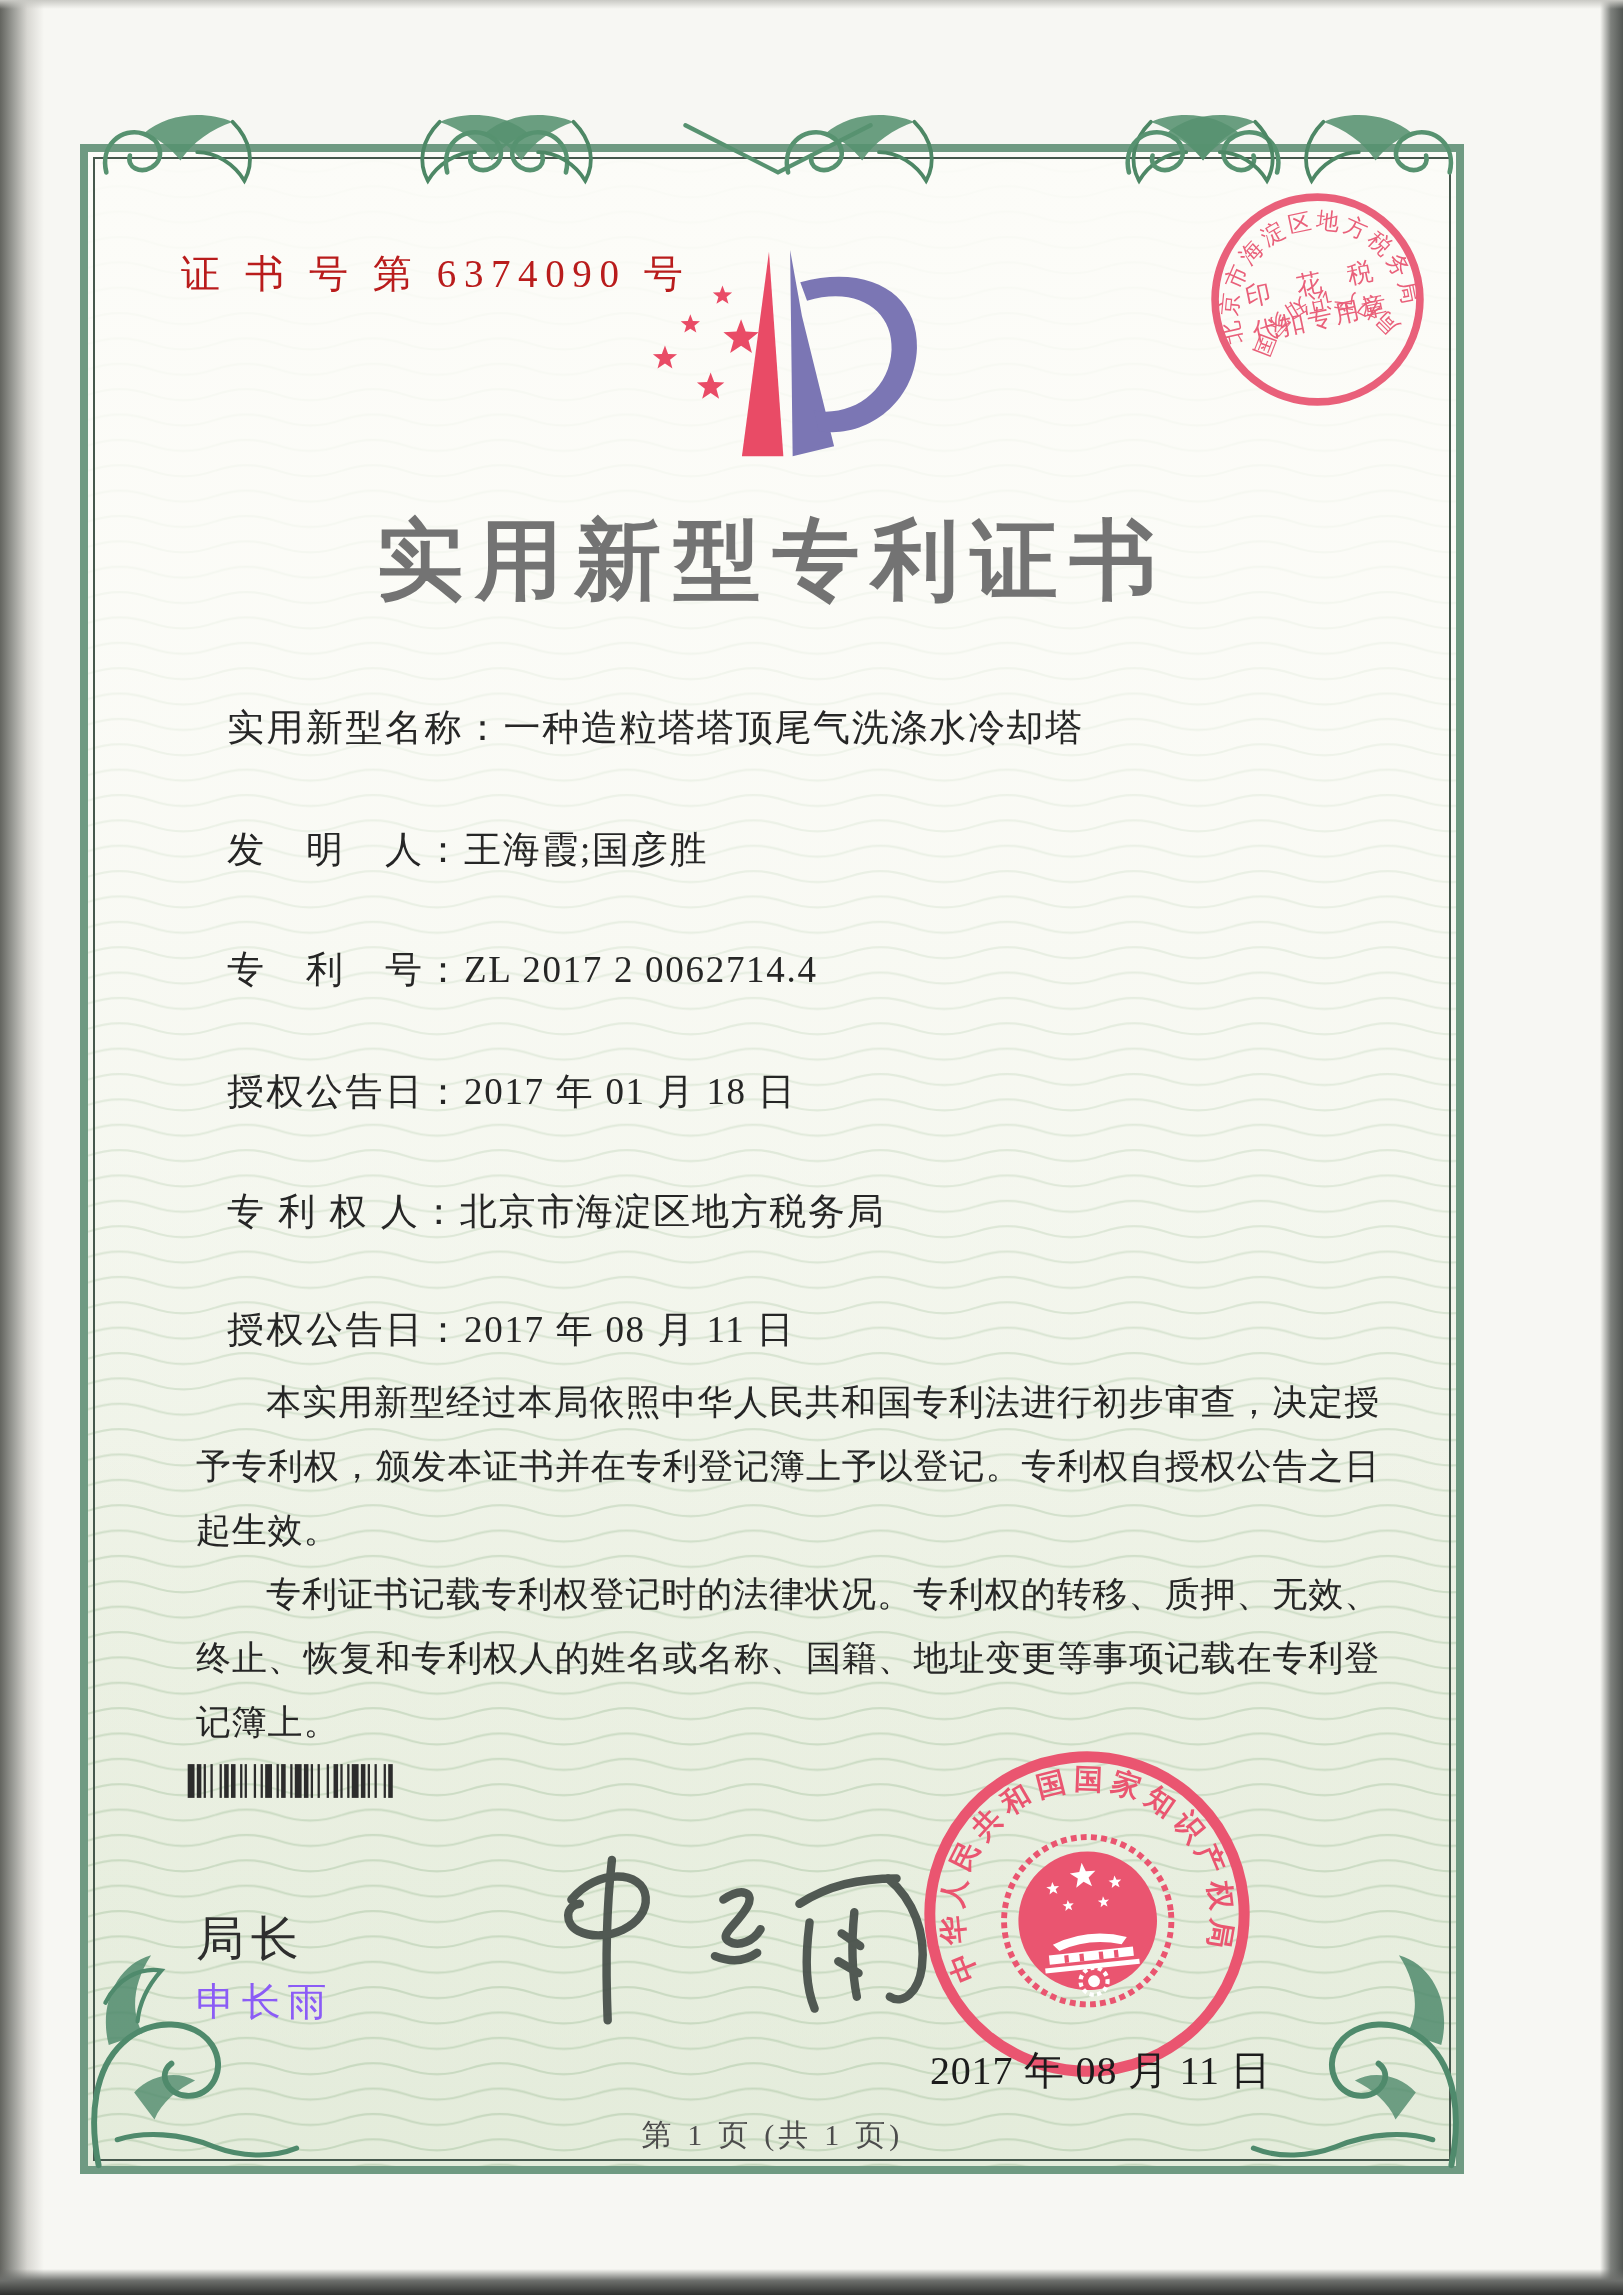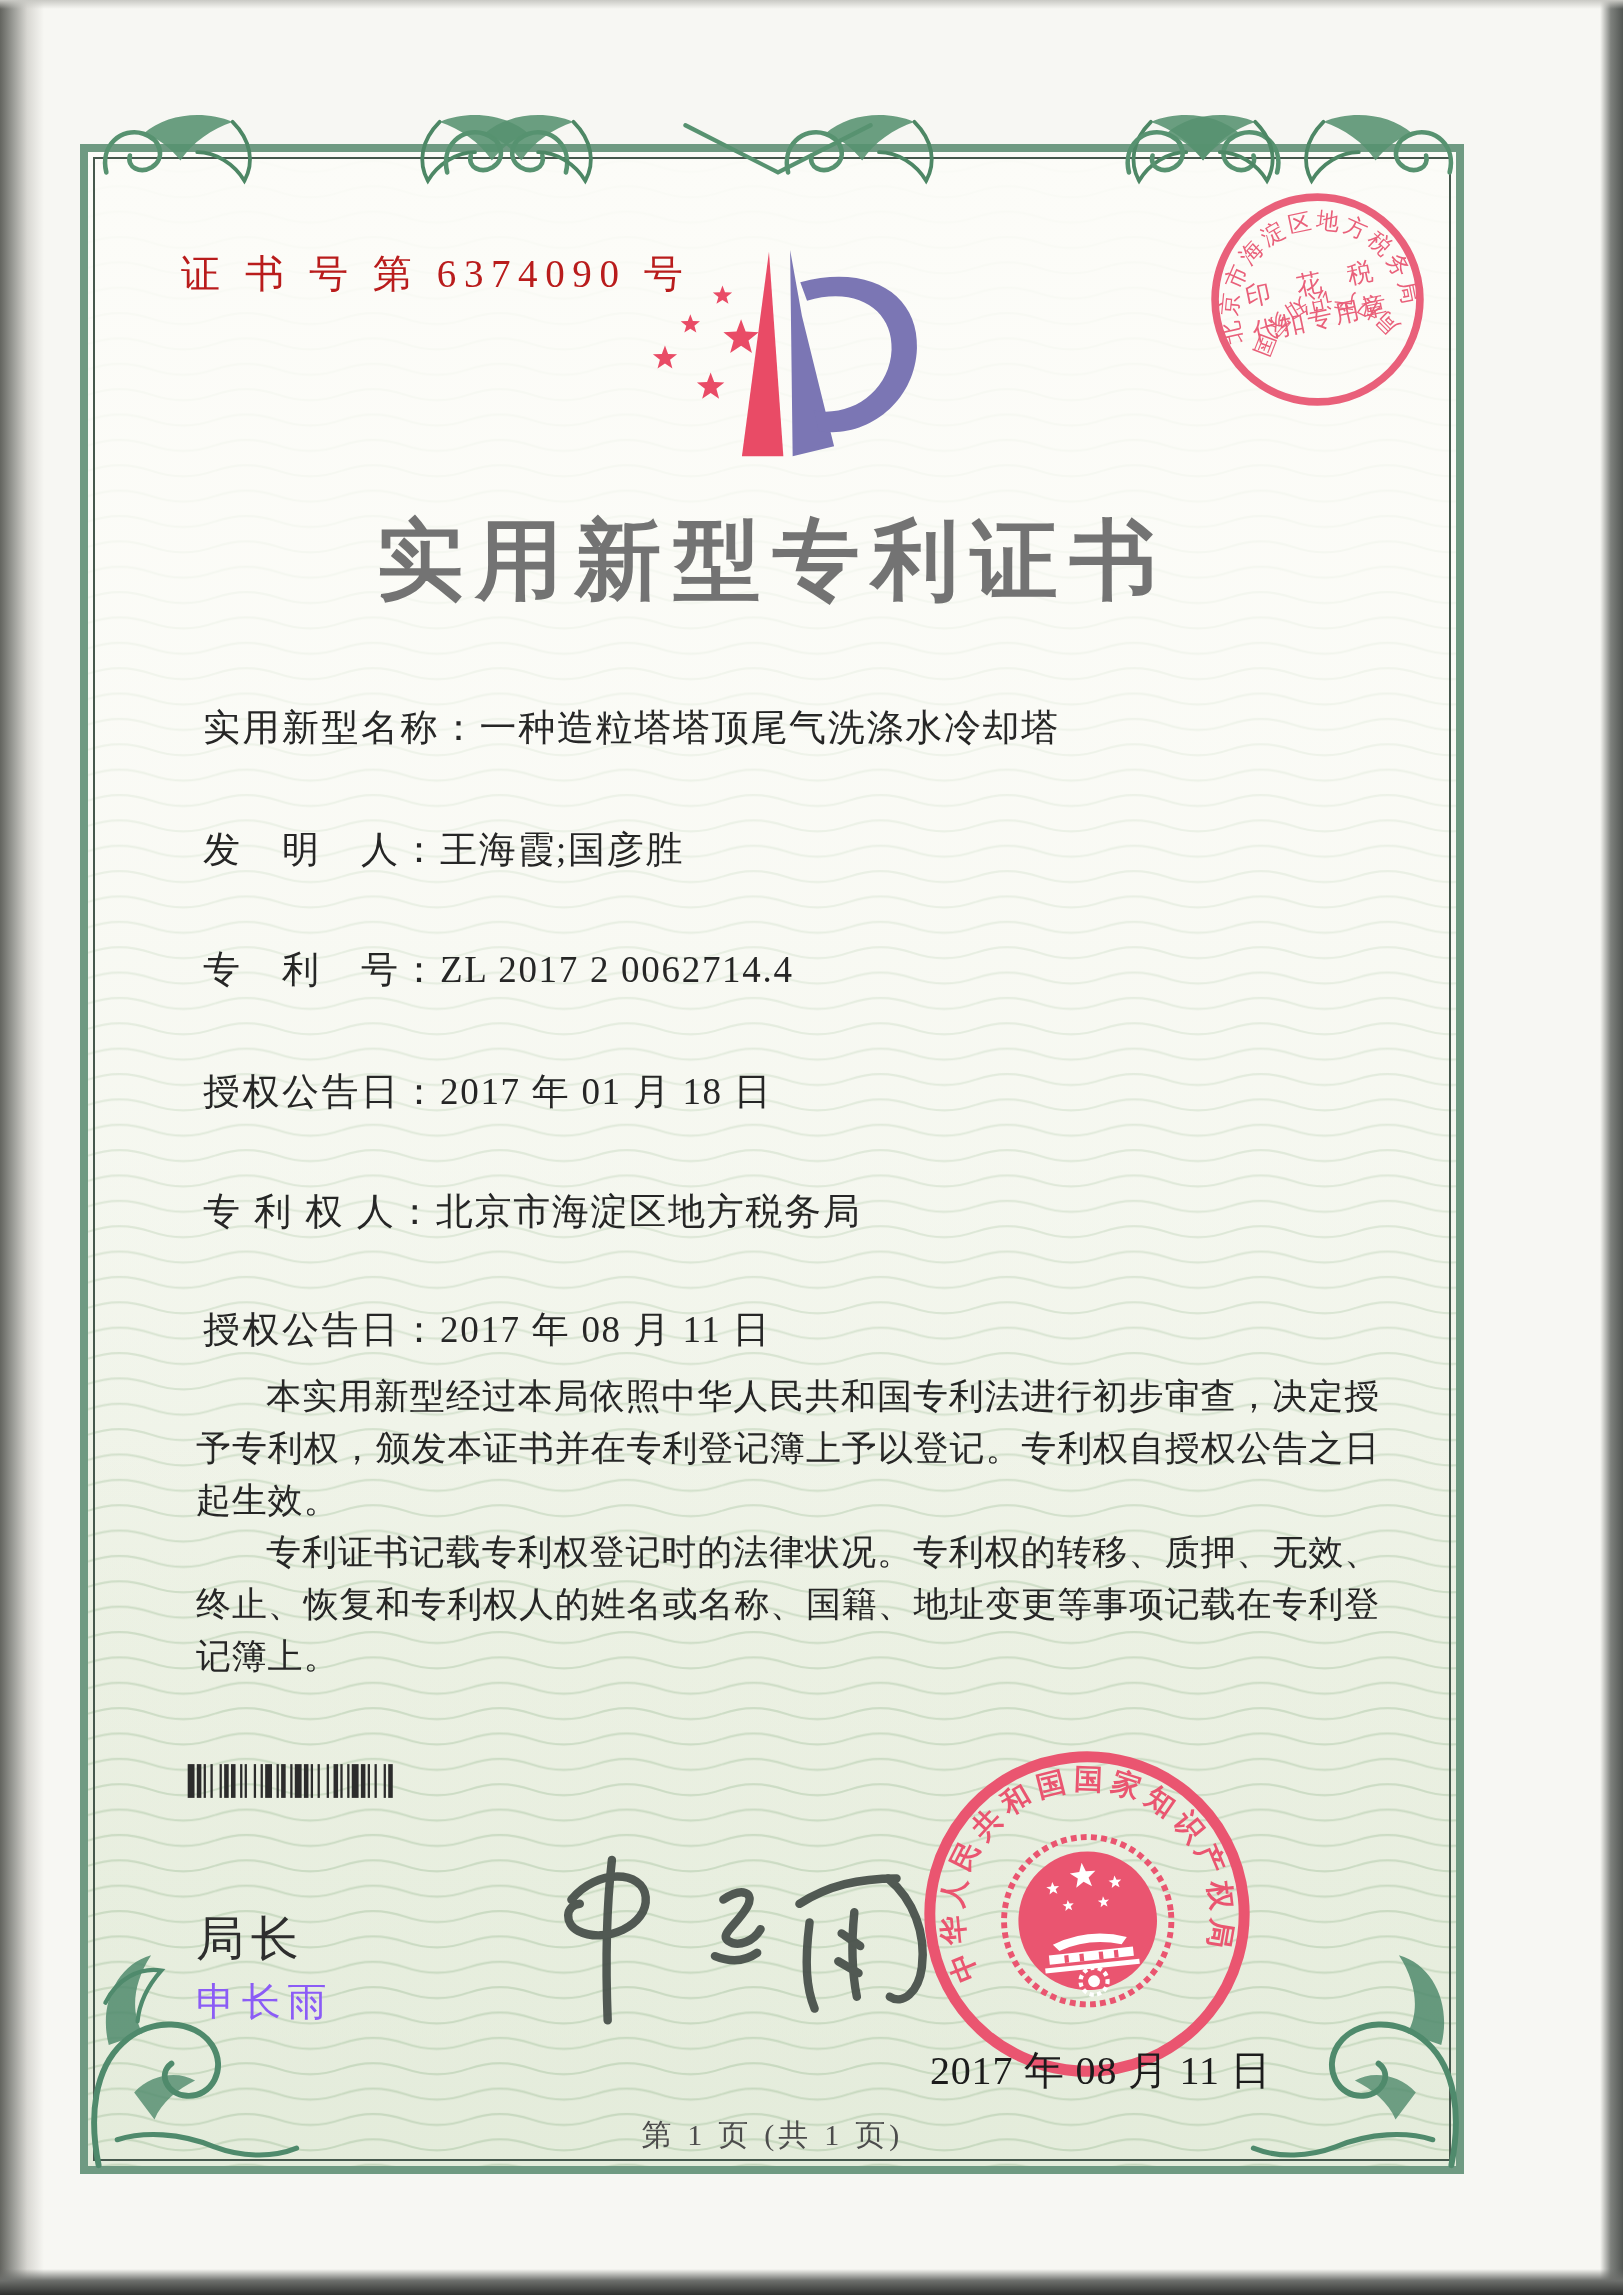--- a/index.html
+++ b/index.html
@@ -30,25 +30,25 @@
   .waves-fade{position:absolute;left:0;top:0;width:100%;height:100%;
     background:linear-gradient(180deg,rgba(252,252,248,.96) 0%,rgba(252,252,248,.86) 20%,rgba(252,252,248,.5) 46%,rgba(252,252,248,.12) 72%,rgba(252,252,248,0) 100%);}
 
   .orn{position:absolute;pointer-events:none;}
 
   
   .cert-no{position:absolute;left:181px;top:247px;font-size:39px;letter-spacing:7.6px;color:#b91c1c;}
   .title{position:absolute;left:80px;top:502px;width:1385px;text-align:center;
     font-size:87px;font-weight:700;letter-spacing:12px;color:#737373;}
   .field{position:absolute;left:203px;width:1184px;font-size:37px;color:#262626;white-space:nowrap;}
-  .field .lbl{letter-spacing:2.5px;}
+  .field .lbl{letter-spacing:2.5px;margin-left:24px;}
   .field .val{letter-spacing:1.7px;}
   .f1{top:703px}.f2{top:825px}.f3{top:945px}.f4{top:1067px}.f5{top:1187px}.f6{top:1305px}
   .body-text{position:absolute;left:196px;top:1371px;width:1184px;}
-  .body-text p{margin:0;font-size:35px;line-height:52px;text-indent:2em;
+  .body-text p{margin:0;font-size:35px;line-height:64px;text-indent:2em;
     text-align:justify;color:#262626;letter-spacing:0.8px;}
   .sig-title{position:absolute;left:196px;top:1907px;font-size:48px;letter-spacing:6.8px;color:#2e2e2e;}
   .sig-name{position:absolute;left:196px;top:1975px;font-size:39px;letter-spacing:6.8px;color:#8b5cf6;}
   .seal-date{position:absolute;left:930px;top:2043px;width:355px;font-size:40px;
     color:#1c1c1c;letter-spacing:0.8px;white-space:nowrap;z-index:6;}
   .footer{position:absolute;left:80px;top:2115px;width:1385px;text-align:center;
     font-size:30px;letter-spacing:4.2px;color:#4c4c4c;}
 
   .logo{position:absolute;left:621px;top:238px;z-index:3;}
   .stamp-top{position:absolute;left:1199px;top:181px;transform:rotate(-12deg);z-index:4;}

